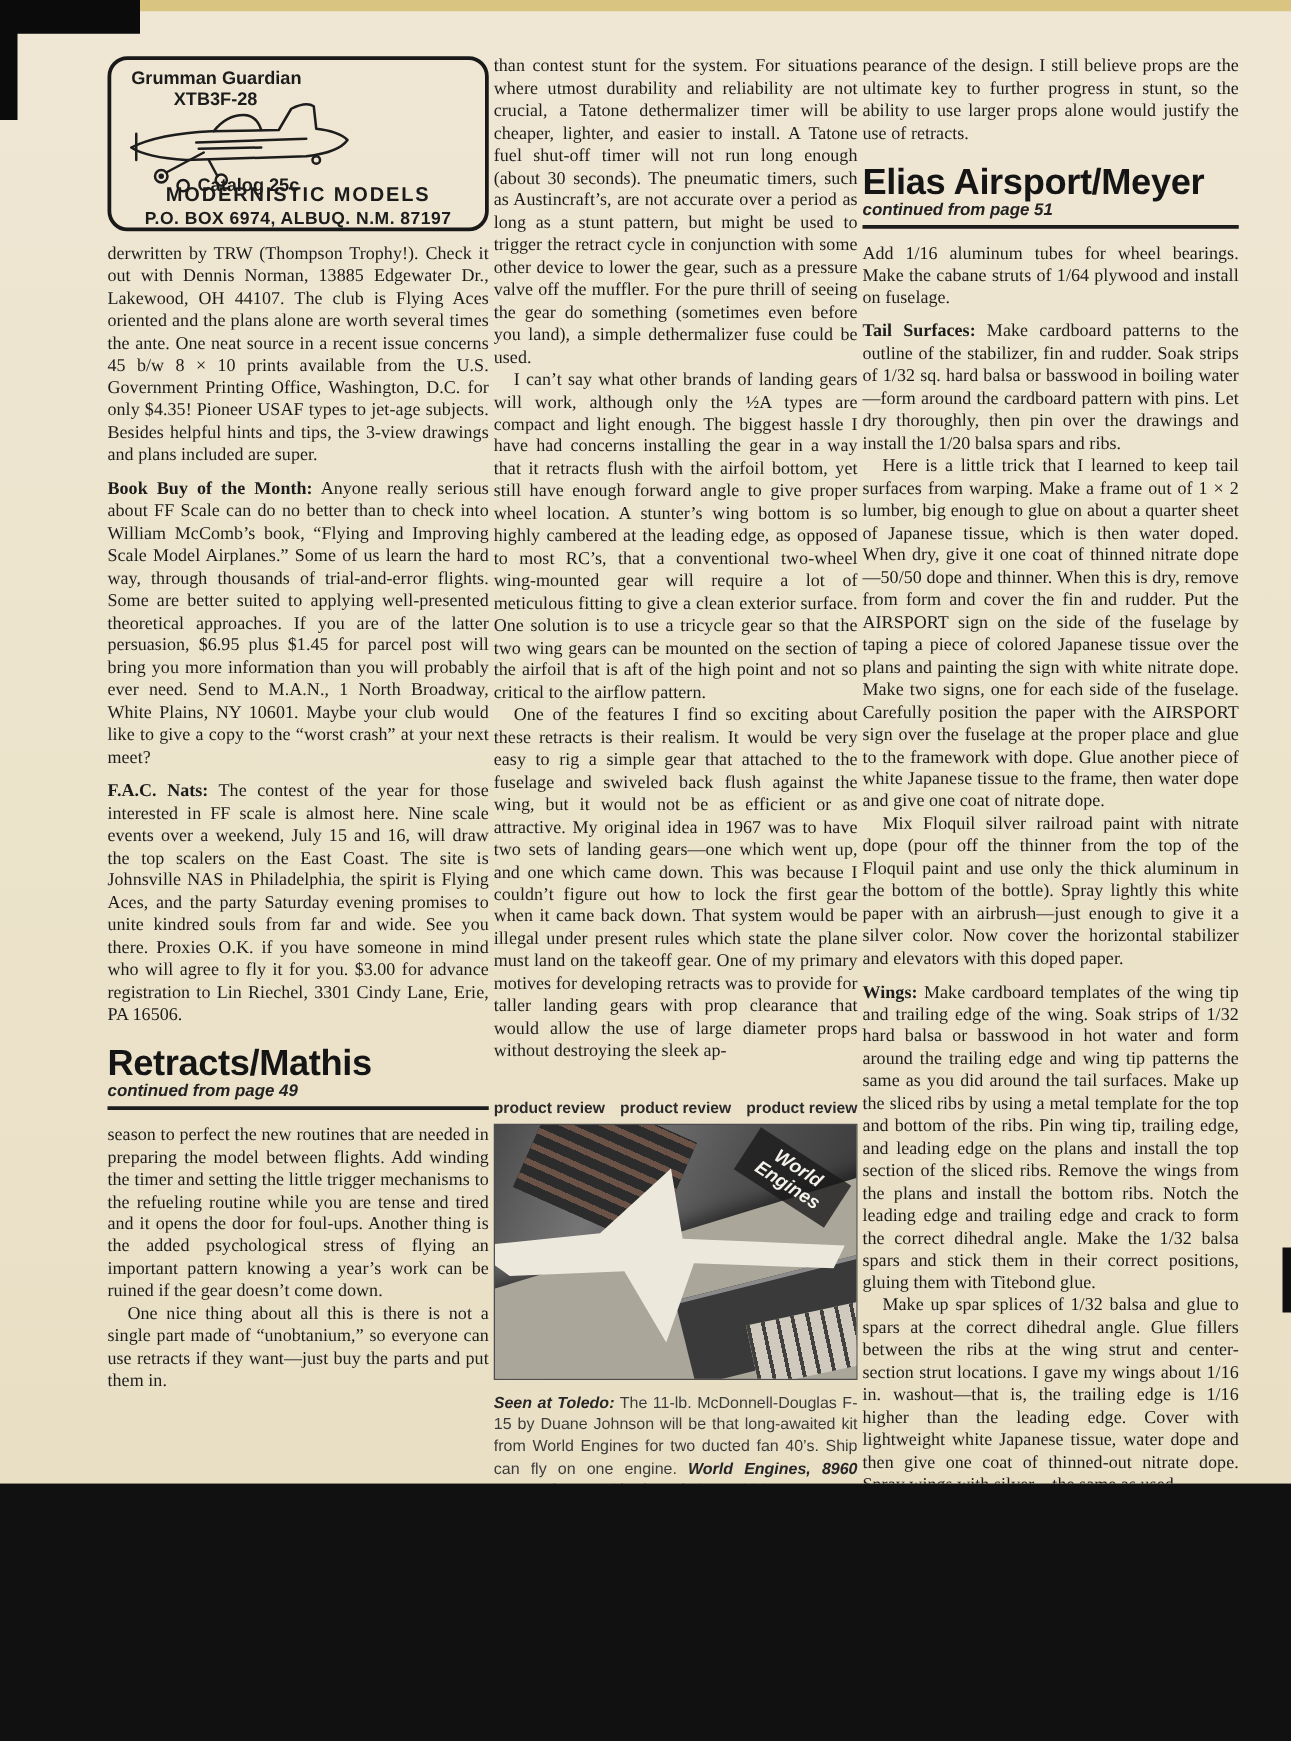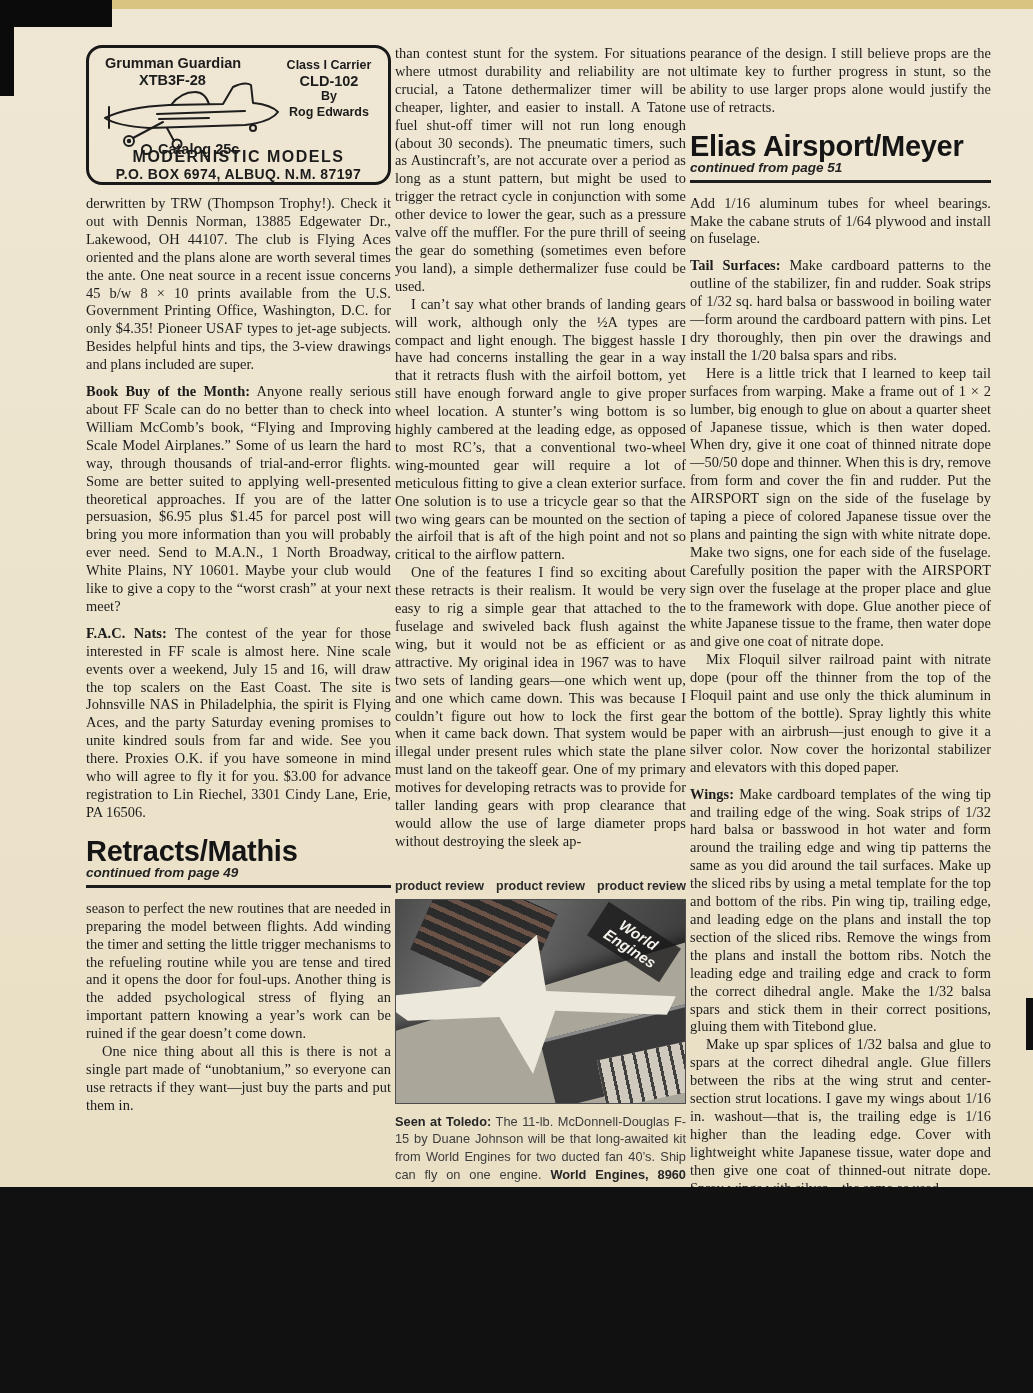--- a/index.html
+++ b/index.html
@@ -70,21 +70,21 @@
                  background-image:repeating-linear-gradient(90deg,rgba(40,40,40,.85) 0 3px,rgba(0,0,0,0) 3px 12px); }
   .ph-wing { left:-20px; top:28px; width:300px; height:150px; background:#ece8dc; transform:rotate(9deg);
              clip-path:polygon(0% 62%, 34% 44%, 50% 4%, 56% 40%, 99% 30%, 97% 43%, 60% 52%, 56% 96%, 42% 62%, 12% 74%);
              box-shadow:0 4px 10px rgba(0,0,0,.4); }
   .ph-brand { position:absolute; right:8px; top:22px; transform:rotate(33deg); width:86px; text-align:center;
               font-family:"Liberation Sans", sans-serif; font-style:italic; font-weight:bold; font-size:15px;
               line-height:16px; color:#f4f2ea; background:rgba(25,25,25,.78); padding:4px 2px; }
 
   .caption { margin-top:9px; font-family:"Liberation Sans", sans-serif; font-size:12.8px;
              line-height:17.6px; text-align:justify; color:#3c3c3c; }
-  .caption .cap-lead, .caption .cap-tail { font-weight:bold; color:#262626; }
+  .caption .cap-lead, .caption .cap-tail { font-weight:bold; color:#262626;font-style:italic; }
 
   .footer { position:absolute; left:86px; top:1330px; font-family:"Liberation Sans", sans-serif; font-size:19px; color:#1d1d1d; }
   .footer .pgnum { font-weight:bold; margin-right:30px; }
 </style>
 </head>
 <body>
 
 <div class="page">
 
   <div class="top-strip"></div>
@@ -93,26 +93,20 @@
   <div class="bottom-bar"></div>
   <div class="right-tick"></div>
   <div class="corner-br"></div>
 
   <div class="col col-left">
 
     <div class="ad-box">
       <div class="ad-title">
         <div>Grumman Guardian</div>
         <div class="ad-title2">XTB3F-28</div>
-      </div>
-      <div class="ad-right">
-        <div>Class I Carrier</div>
-        <div class="ad-cld">CLD-102</div>
-        <div>By</div>
-        <div>Rog Edwards</div>
       </div>
       <svg class="ad-plane" width="215" height="72" viewBox="0 0 215 72">
         <g fill="none" stroke="#1d1d1d" stroke-width="2" stroke-linejoin="round" stroke-linecap="round">
           <path d="M8 40 Q30 29 72 27 L126 26 L136 9 Q148 3 154 7 L156 25 Q174 27 181 34 Q174 44 148 47 L52 50 Q20 48 8 40 Z"></path>
           <path d="M74 27 Q84 14 98 14 Q108 14 112 26"></path>
           <path d="M12 29 L12 50"></path>
           <path d="M60 36 L148 33"></path>
           <path d="M62 41 L112 40"></path>
           <path d="M70 50 L77 63"></path>
           <circle cx="80" cy="66" r="4.5"></circle>

